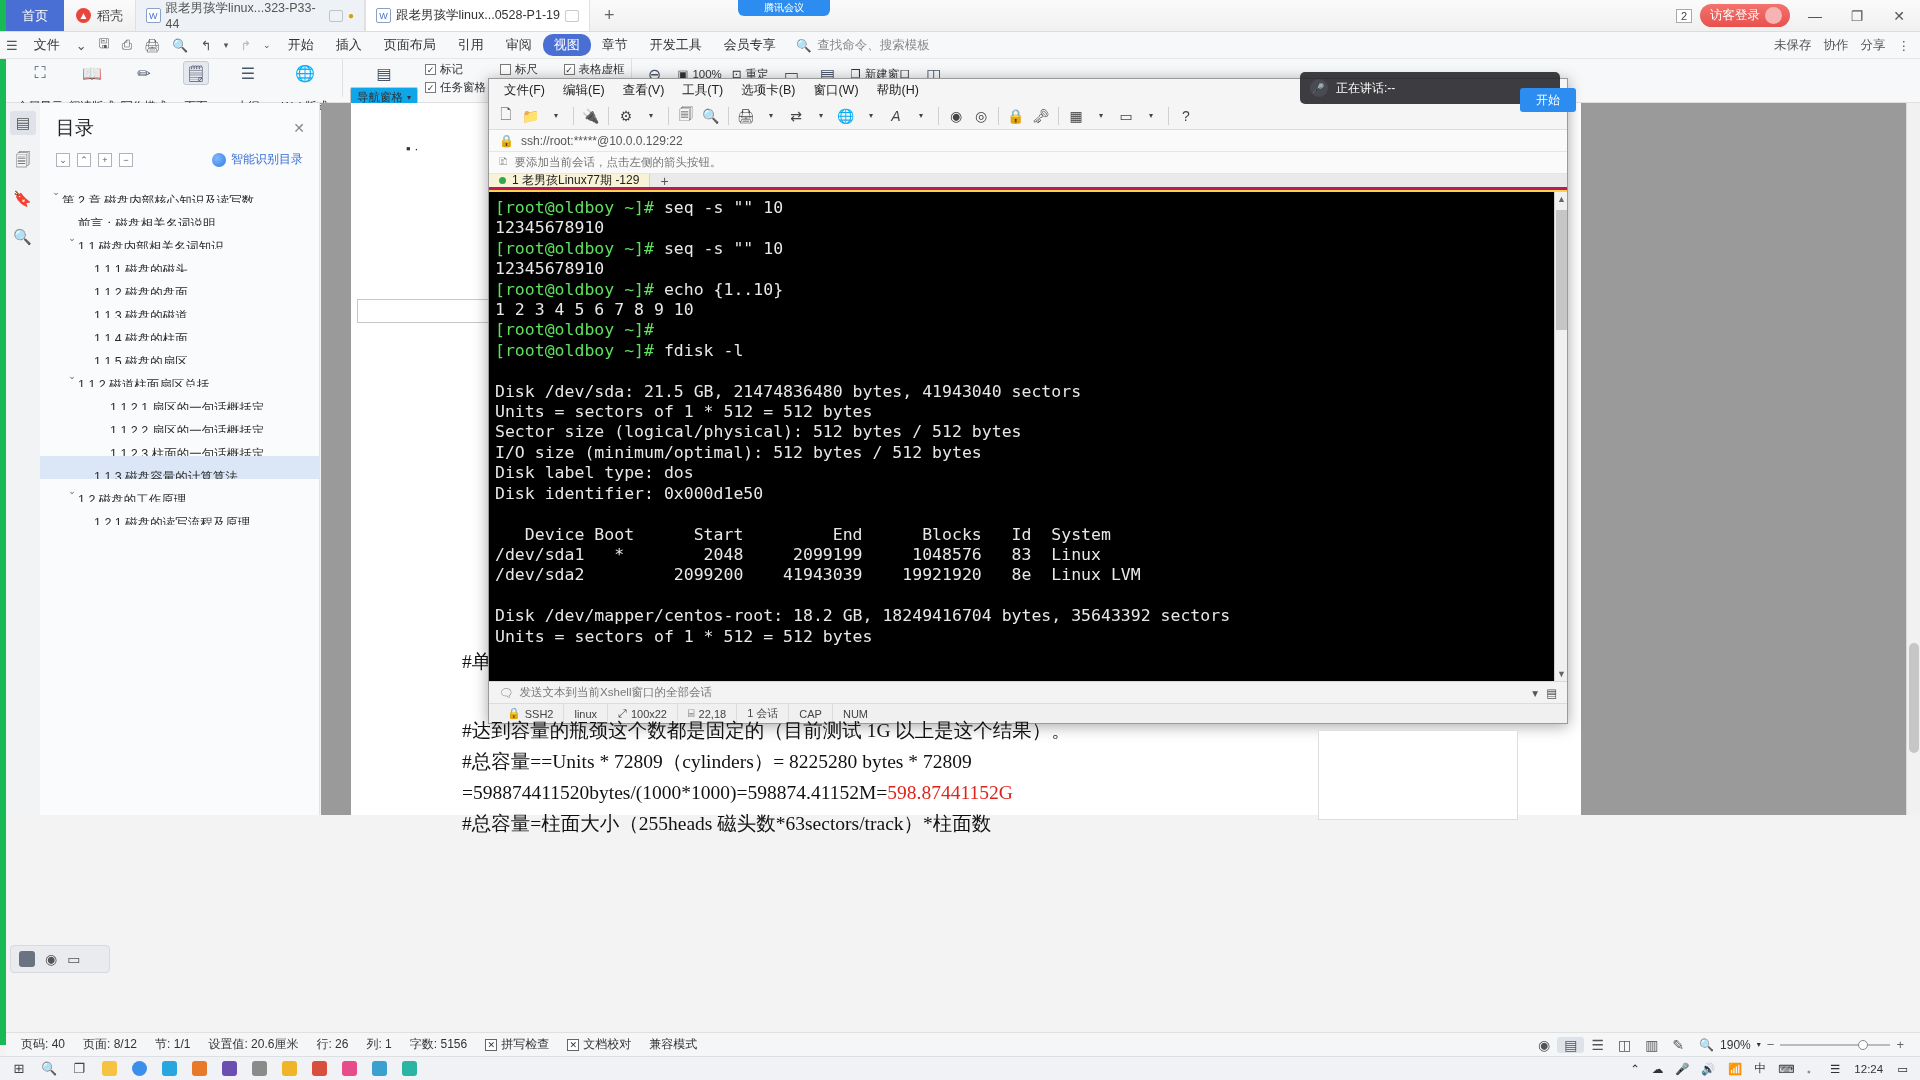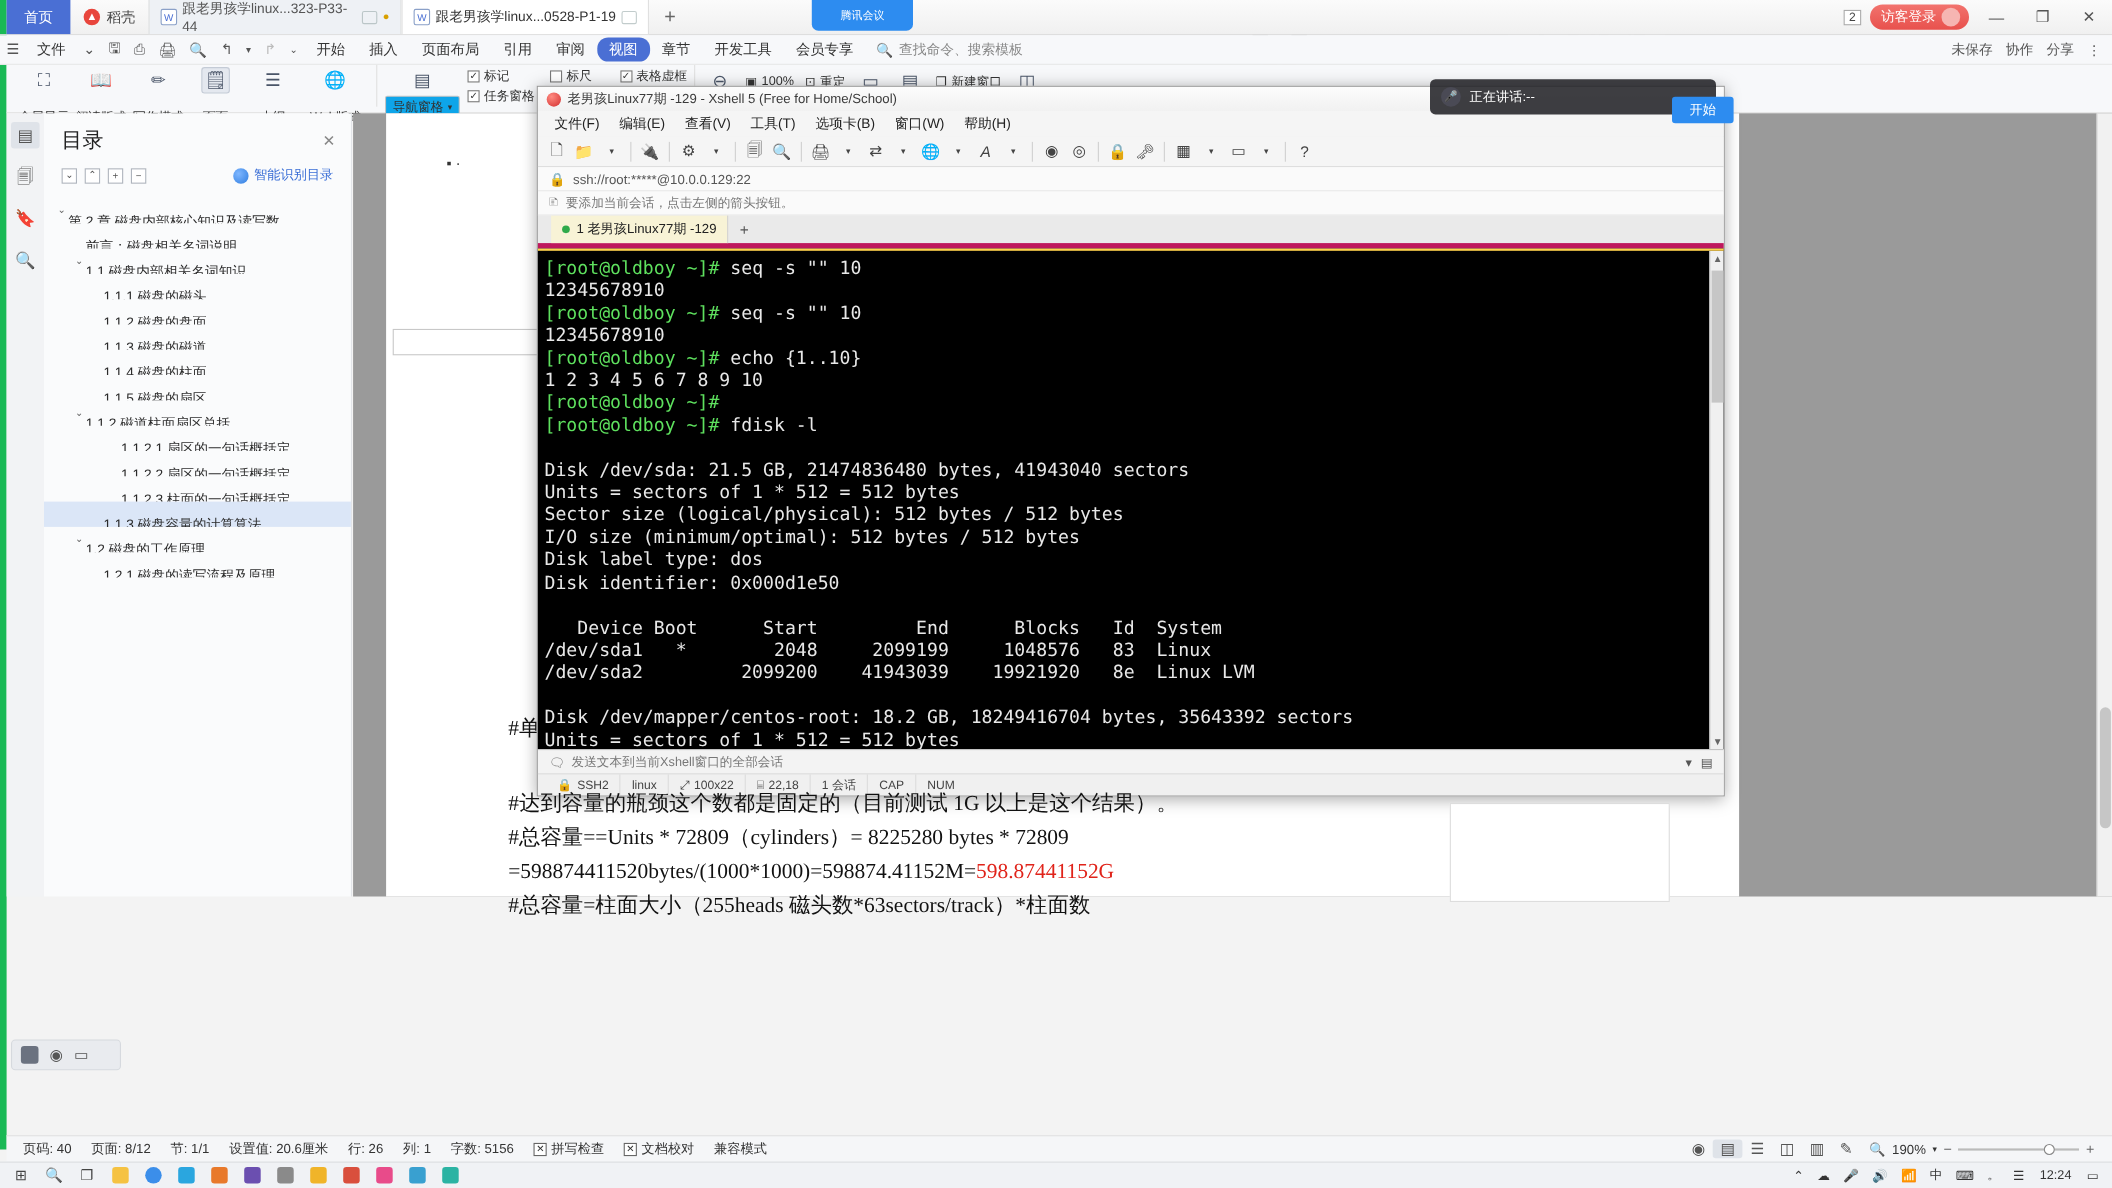--- a/index.html
+++ b/index.html
@@ -55,21 +55,21 @@
   .guest-btn {
     background: linear-gradient(#f2736e, #e8514d); color: #fff; font-size: 12.5px;
     border-radius: 12px; padding: 3px 8px 3px 10px; display: flex; align-items: flex-start; gap: 5px;
   }
   .guest-av { width: 17px; height: 17px; border-radius: 50%; background: #f6b5b2; }
   .wbtn { width: 34px; height: 30px; display:flex;align-items:center;justify-content:center;
     font-size: 14px; color: #555; }
 
   
   .meet-pill {
-    position: absolute; left: 738px; top: 0px; width: 92px; height: 28px;
+    position: absolute; left: 738px; top: 0px; width: 92px; height: 16px;
     background: #2d8cf0; border-radius: 0 0 6px 6px; color: #fff;
     font-size: 10px; display:flex;align-items:center;justify-content:center;
   }
 
   
   .menurow {
     position: absolute; left: 0; top: 32px; width: 1920px; height: 27px;
     background: #f7f8fa; display: flex; align-items: center; gap: 0px;
     border-bottom: 1px solid #e6e6e6; font-size: 13px; color: #333;
   }
@@ -193,23 +193,22 @@
   .xs-tb-sep { width:1px;height:18px;background:#d0d0d0;margin:0 3px;}
   .xs-addr {
     height: 22px; display:flex; align-items:center; gap:7px; padding: 0 10px;
     font-size: 12px; color: #555; background:#fafafa; border-bottom:1px solid #e6e6e6;
   }
   .xs-note {
     height: 22px; display:flex; align-items:center; gap:7px; padding: 0 10px;
     font-size: 11.5px; color: #777; background:#fafafa; border-bottom:1px solid #e6e6e6;
   }
   .xs-tabs {
-    height: 30px; display:flex; align-items:stretch; background:#eaeaea;
-    border-bottom: 5px solid #be185d;
-    padding-left: 12px;
+    height: 16px; display:flex; align-items:stretch; background:#eaeaea;
+    border-bottom: 3px solid #be185d;
   }
   .xs-tab {
     display:flex; align-items:center; gap:6px; padding: 0 10px; font-size: 12px;
     background: #f8f3d6; border-right: 1px solid #d2d2d2; color:#222;
   }
   .xs-tab .dot { width:7px;height:7px;border-radius:50%;background:#2faa4a; }
   .xs-tab-plus { padding:0 10px; font-size:14px; color:#555; display:flex; align-items:center;}
   .xs-term {
     flex: 1; background: #000; color: #e6e6e6; overflow: hidden; position:relative;
     border-top: 2px solid #ffd24d;
@@ -597,24 +596,20 @@
       <div class="doc-hint" style="left:150px; top:166px">磁</div>
     </div>
   </div>
   <div class="doc-hash">#单</div>
 
   <div class="docscroll">
     <div class="thumb"></div>
   </div>
 
   <div class="xshell">
-    <div class="xs-title">
-      <span class="xs-logo"></span>
-      <span>老男孩Linux77期 -129 - Xshell 5 (Free for Home/School)</span>
-    </div>
     <div class="xs-menu">
       <span>文件(F)</span>
       <span>编辑(E)</span>
       <span>查看(V)</span>
       <span>工具(T)</span>
       <span>选项卡(B)</span>
       <span>窗口(W)</span>
       <span>帮助(H)</span>
     </div>
     <div class="xs-toolbar">

